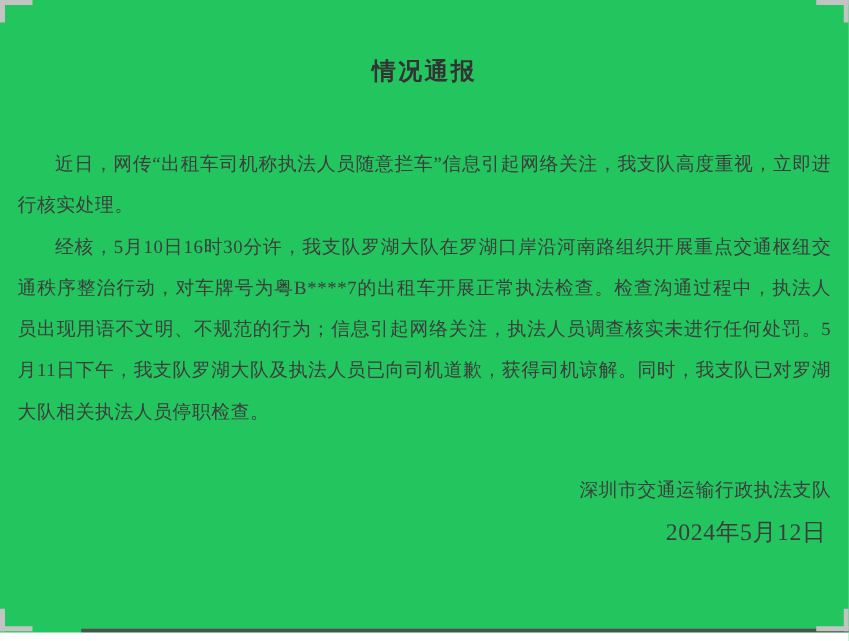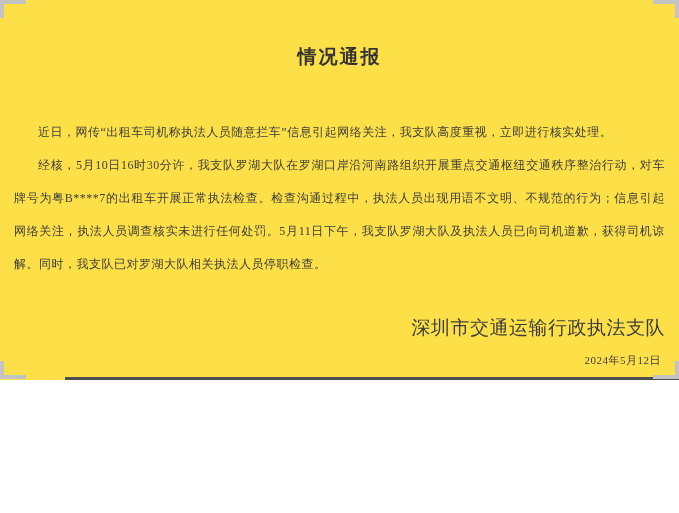--- a/index.html
+++ b/index.html
@@ -2,60 +2,60 @@
 <html><head>
 <meta charset="utf-8">
 <style>
   html, body {
     margin: 0;
     padding: 0;
   }
   .page {
     position: relative;
     width: 679px;
-    height: 380px;
-    background: #fde047;
+    height: 506px;
+    background: #22c55e;
     overflow: hidden;
     font-family: "Liberation Serif", "DejaVu Serif", serif;
     color: #3d3d3d;
   }
   .notice-title {
     padding-top: 44px;
     margin: 0;
     text-align: center;
     font-size: 19px;
     font-weight: 700;
     color: #333333;
     letter-spacing: 2px;
   }
   .notice-body {
     margin-top: 46px;
     padding: 0 14px;
   }
   .notice-body p {
     margin: 0;
-    font-size: 12px;
+    font-size: 15px;
     line-height: 33px;
     letter-spacing: 0.5px;
     text-indent: 2em;
     text-align: justify;
   }
   .signature {
     margin-top: 30px;
     padding: 0 14px;
     text-align: right;
-    font-size: 19px;
+    font-size: 15px;
     line-height: 33px;
     letter-spacing: 0.5px;
   }
   .issue-date {
     margin-top: 0;
     padding: 0 18px 0 14px;
     text-align: right;
-    font-size: 11px;
+    font-size: 19px;
     line-height: 33px;
     letter-spacing: 0.5px;
   }
   .corner {
     position: absolute;
     width: 22px;
     height: 14px;
     border: 0 solid #c3c3c3;
     z-index: 2;
   }

